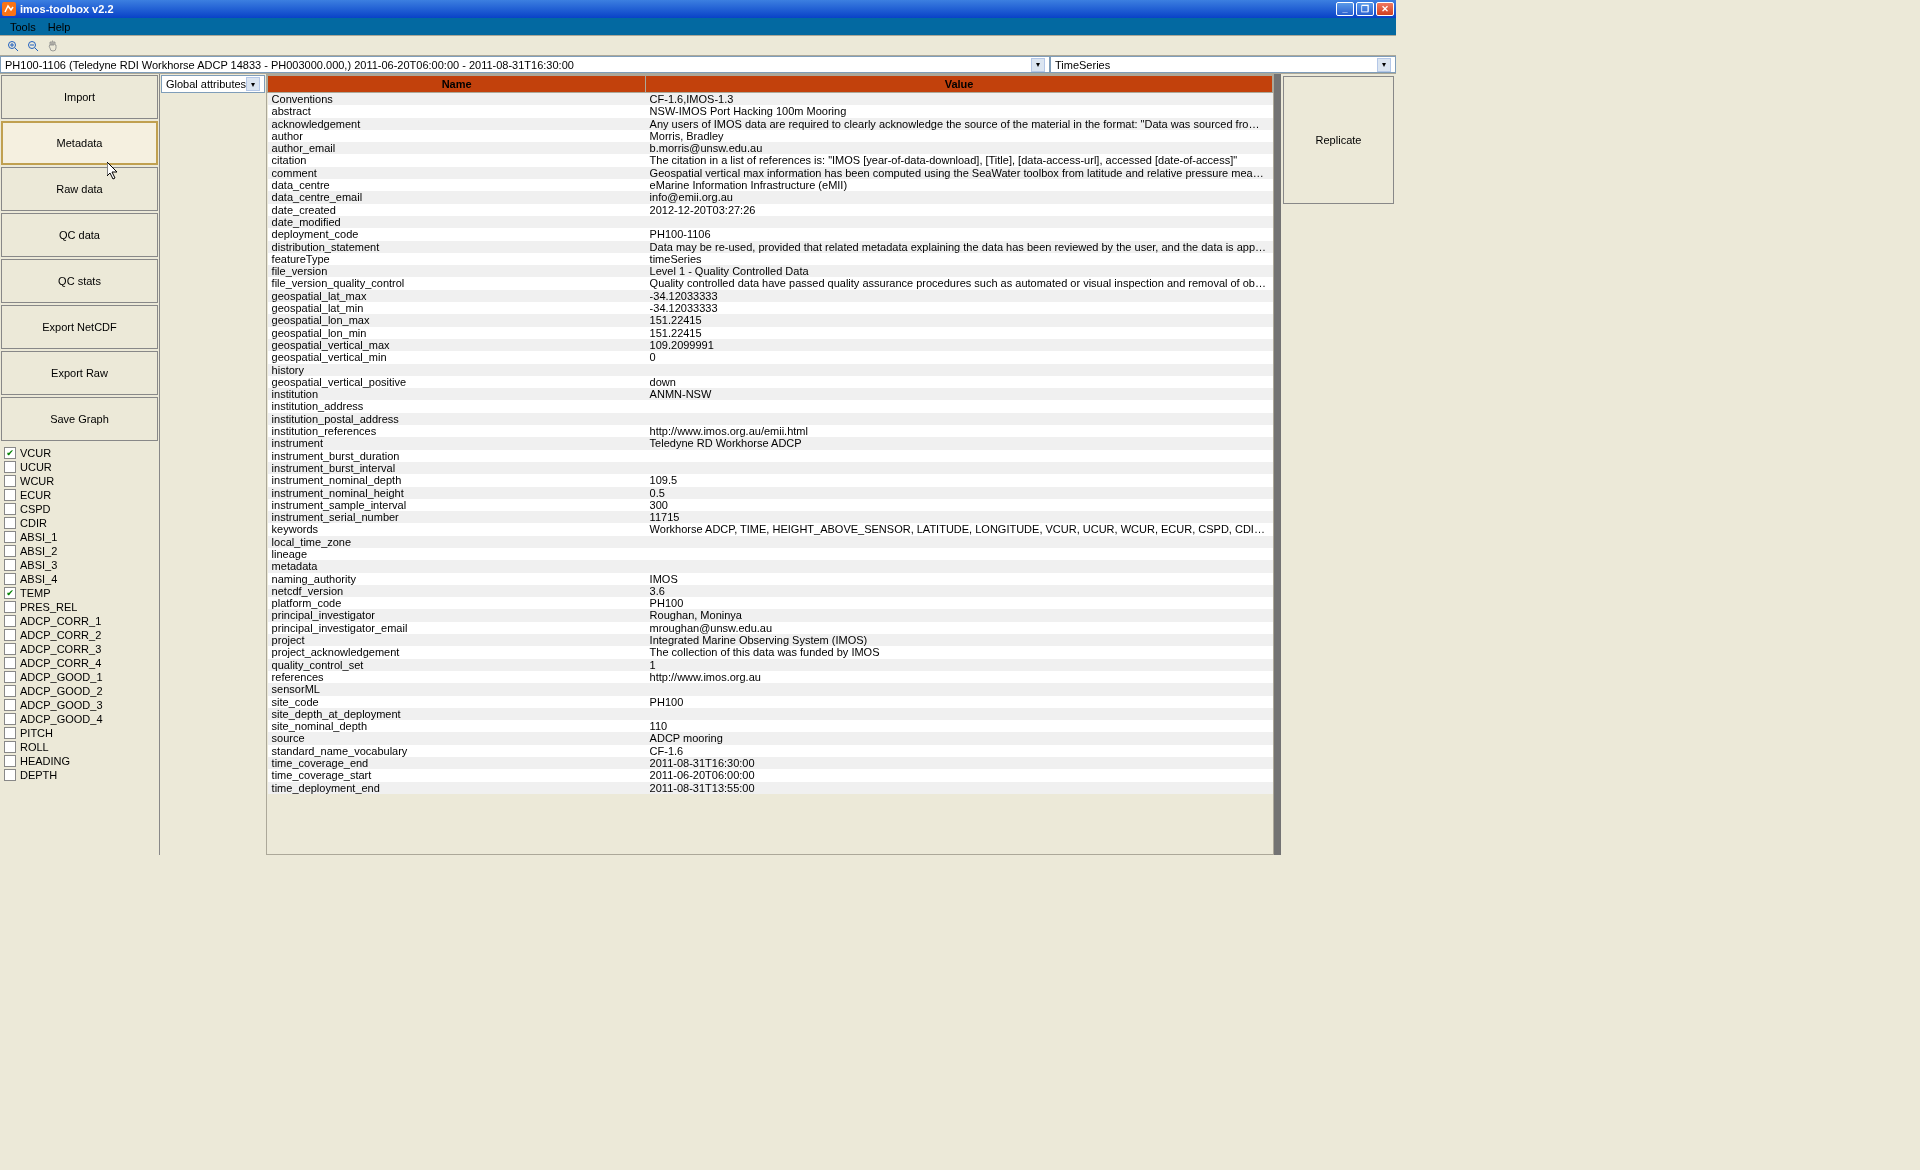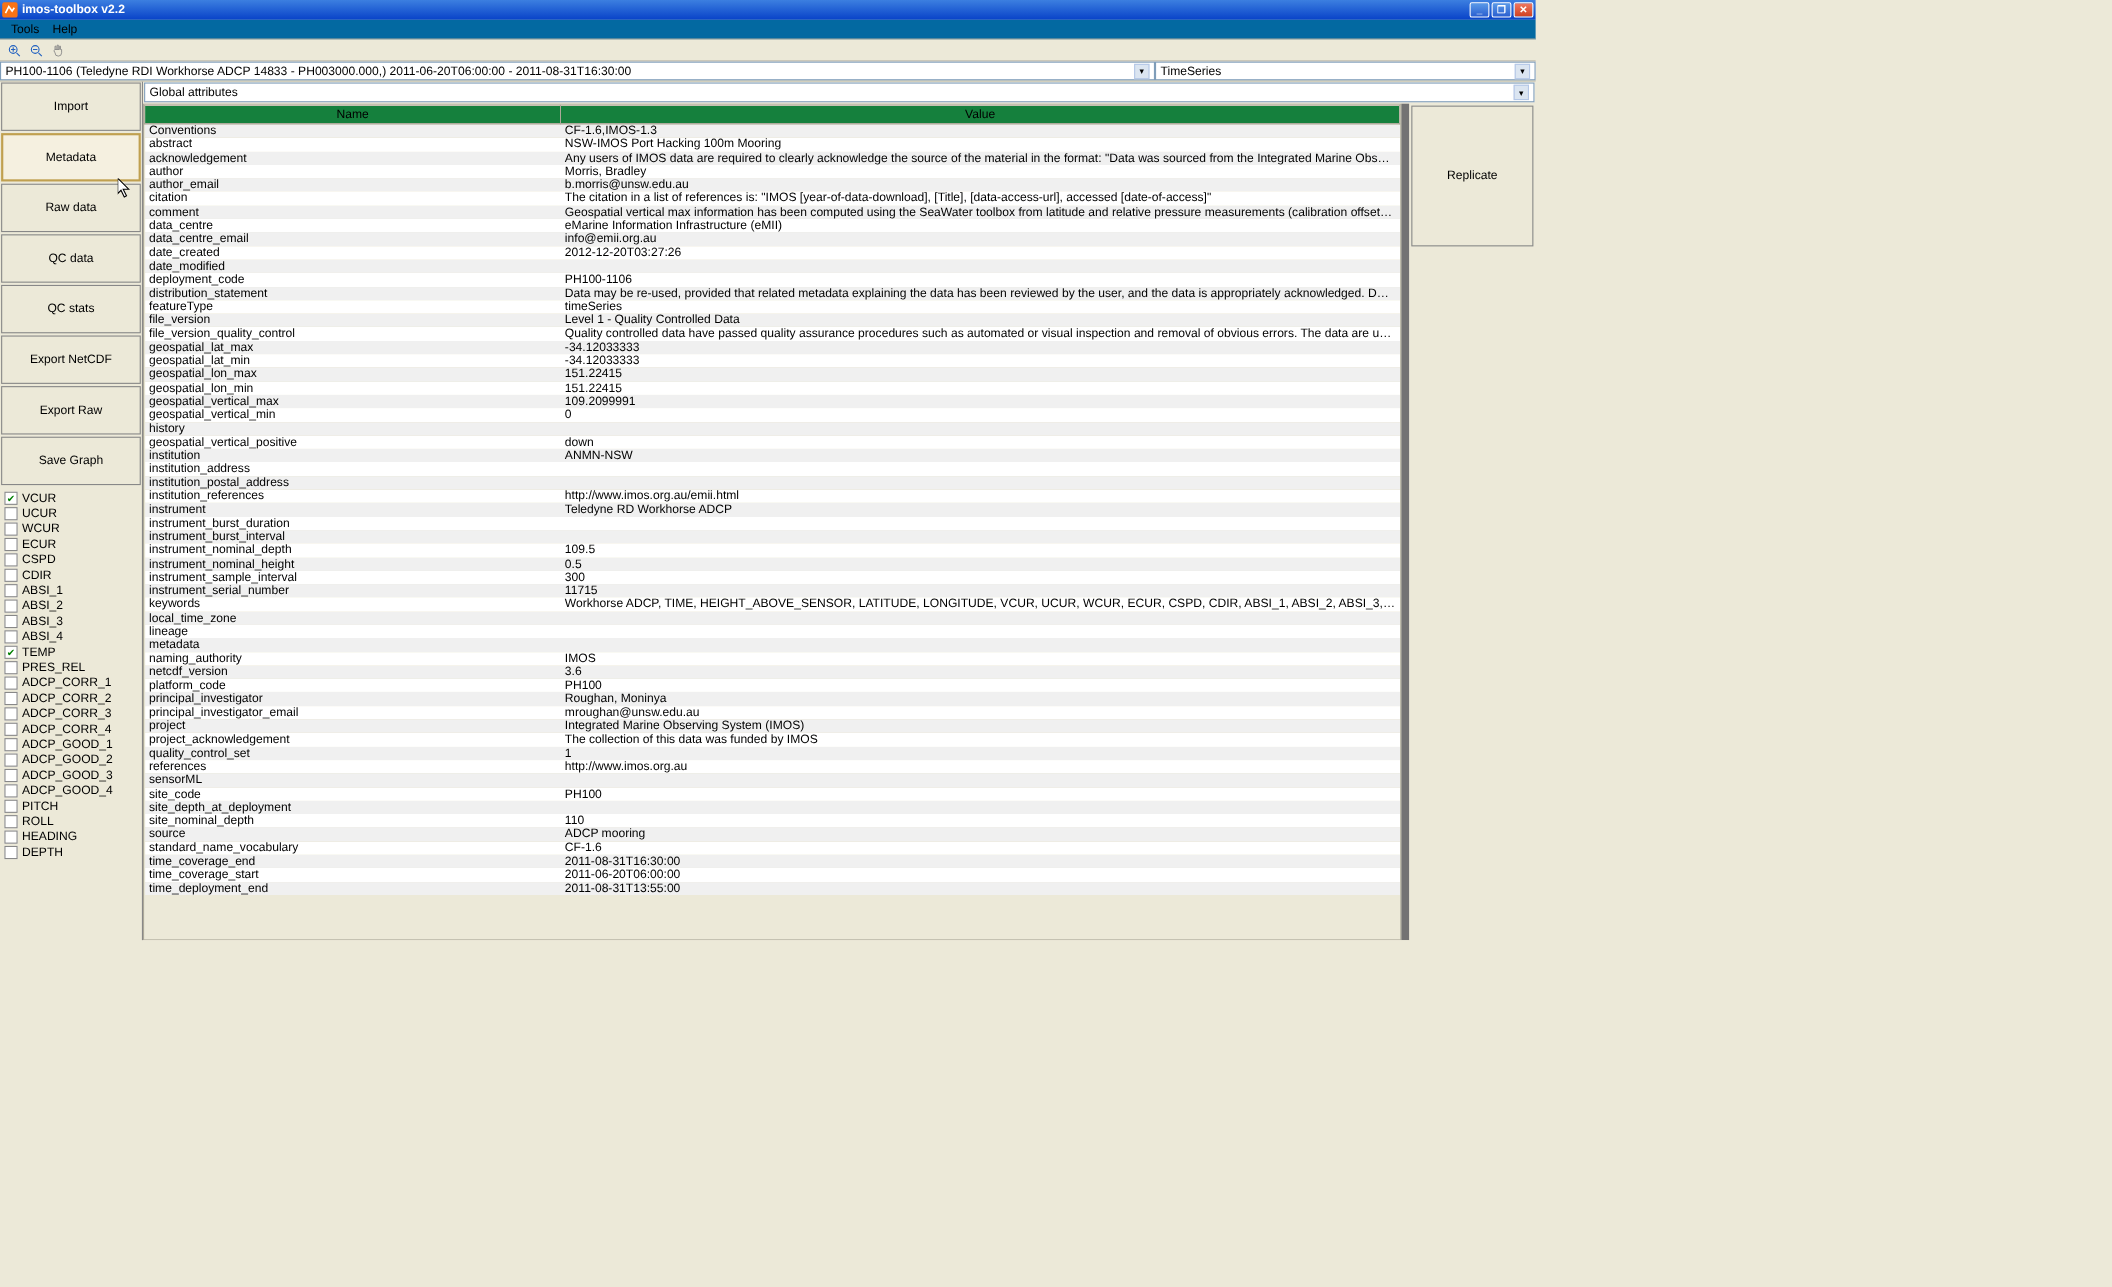--- a/index.html
+++ b/index.html
@@ -16,34 +16,34 @@
 .menubar { height: 18px; background: #0369a1; display: flex; align-items: center; padding: 0 4px; border-bottom: 1px solid #aca899; }
 .menubar span { padding: 0 6px; cursor: pointer; }
 .toolbar { height: 20px; background: #ece9d8; display: flex; align-items: center; padding: 2px 6px; border-bottom: 1px solid #aca899; gap: 6px; }
 .tool-icon { width: 14px; height: 14px; cursor: pointer; display: flex; align-items: center; justify-content: center; }
 .filter-row { height: 18px; display: flex; border-bottom: 1px solid #aca899; }
 .filter-row .dropdown { background: white; border: 1px solid #7f9db9; padding: 1px 4px; display: flex; align-items: center; justify-content: space-between; }
 .filter-row .dropdown:first-child { flex: 0 0 1050px; }
 .filter-row .dropdown:last-child { flex: 1; }
 .dropdown-arrow { width: 14px; height: 14px; background: #dbe5f1; border: 1px solid #b4c7e7; display: flex; align-items: center; justify-content: center; font-size: 8px; }
 .main-area { flex: 1; display: flex; overflow: hidden; }
-.left-panel { width: 130px; display: flex; flex-direction: column; border-right: 1px solid #888; }
+.left-panel { width: 160px; display: flex; flex-direction: column; border-right: 1px solid #888; }
 .btn-group { display: flex; flex-direction: column; }
 .side-btn { height: 44px; border: 1px solid #888; background: #ece9d8; display: flex; align-items: center; justify-content: center; cursor: pointer; margin: 1px; }
 .side-btn.active { background: #f5f0e0; border: 2px solid #c0a050; }
 .param-list { flex: 1; overflow-y: auto; padding: 4px 2px; }
 .param-item { display: flex; align-items: flex-start; padding: 1px 2px; gap: 4px; }
 .checkbox { width: 12px; height: 12px; border: 1px solid #888; background: white; display:flex; align-items:center; justify-content:center; font-size:9px; color:green; }
 .checkbox.checked::before { content: "✔"; }
-.center-panel { flex: 1; display: flex; flex-direction: column; overflow: hidden; }
+.center-panel { flex: 1; display: flex; flex-direction: row; overflow: hidden; }
 .attr-header { height: 18px; border: 1px solid #7f9db9; background: white; display: flex; align-items: center; padding: 0 4px; justify-content: space-between; margin: 1px; }
 .table-wrap { flex: 1; display: flex; overflow: hidden; }
 .table-container { flex: 1; overflow-y: scroll; border: 1px solid #aca899; }
 table { width: 100%; border-collapse: collapse; }
-th { background: #15803d; border: 1px solid #aca899; padding: 2px 6px; font-weight: normal; text-align: center; position: sticky; top: 0; }
+th { background: #c2410c; border: 1px solid #aca899; padding: 2px 6px; font-weight: bold; text-align: center; position: sticky; top: 0; }
 td { padding: 0 4px; white-space: nowrap; overflow: hidden; text-overflow: ellipsis; max-width: 0; height: 12.3px; line-height: 12.3px; }
 tr:nth-child(odd) td { background: #f0f0f0; }
 tr:nth-child(even) td { background: #ffffff; }
 td.name-col { width: 378px; }
 td.value-col { width: auto; }
 .right-panel { width: 122px; border-left: 7px solid #737373; padding: 1px; }
 .replicate-btn { height: 128px; border: 1px solid #888; background: #ece9d8; display: flex; align-items: center; justify-content: center; cursor: pointer; margin: 1px; }
 .cursor-arrow { position: absolute; top: 162px; left: 107px; pointer-events: none; }
 ::-webkit-scrollbar { width: 16px; }
 ::-webkit-scrollbar-track { background: #ece9d8; border: 1px solid #c0c0a0; }

